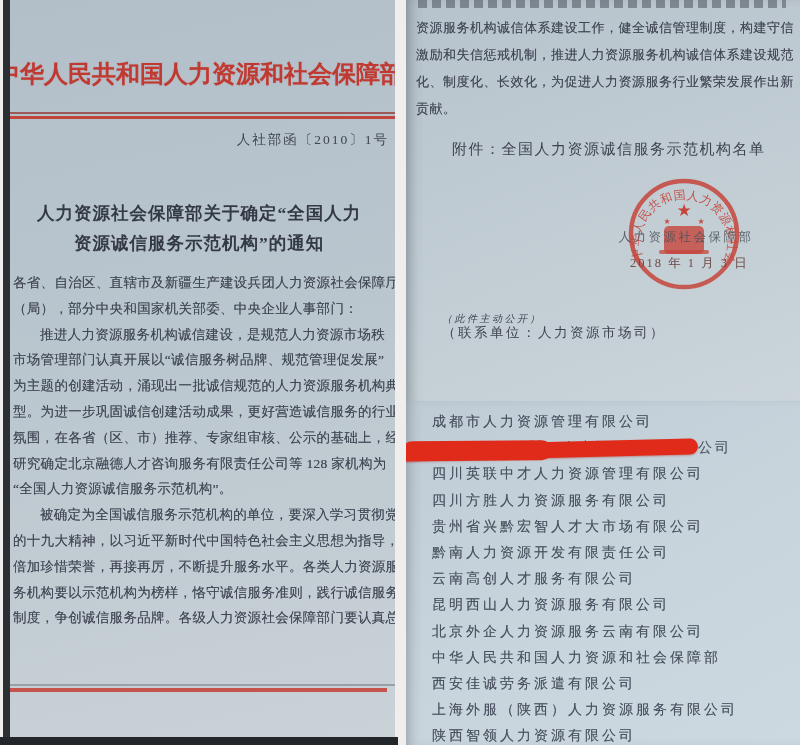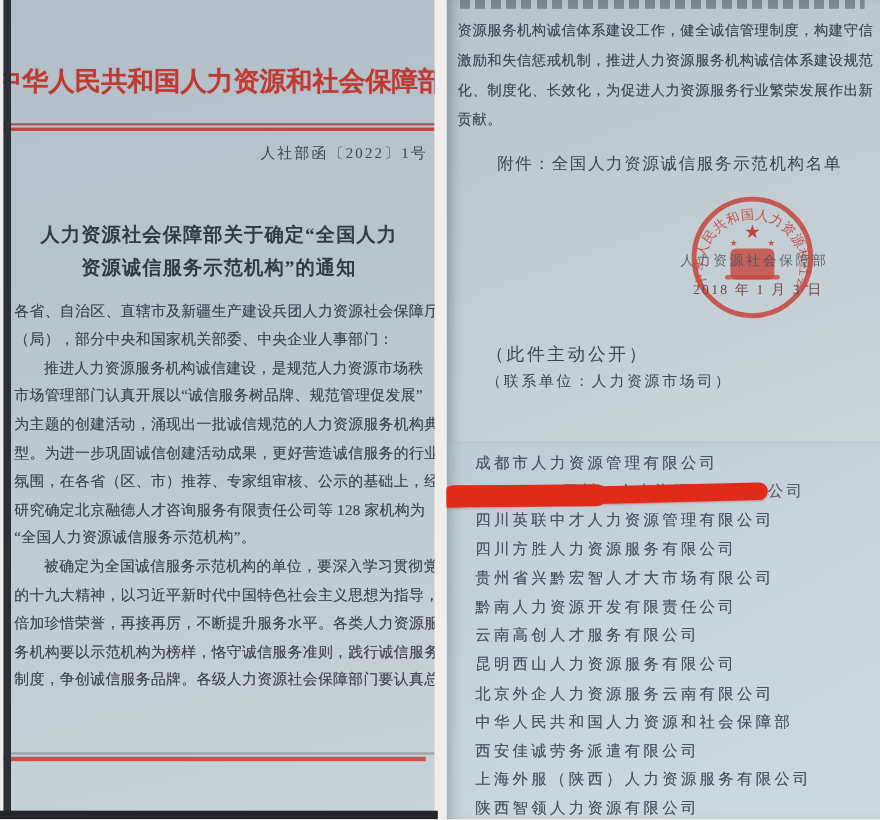--- a/index.html
+++ b/index.html
@@ -39,22 +39,22 @@
     background:repeating-linear-gradient(90deg,#454b55 0 9px,transparent 9px 14px);}
   .rtop-block{position:absolute;left:10px;top:14px;width:382px;}
   .rtop-line{height:27px;line-height:27px;white-space:nowrap;
     font-size:13px;letter-spacing:0.5px;color:#414755;text-shadow:0 0 .6px rgba(65,71,85,.6);}
   .attach-line{position:absolute;left:46px;top:140px;font-size:15px;letter-spacing:1.5px;color:#3f4450;}
   .seal{position:absolute;left:220px;top:176px;width:116px;height:116px;opacity:.92;}
   .seal-signature{position:absolute;left:198px;top:229px;width:164px;text-align:center;
     font-size:12.5px;letter-spacing:2.5px;color:#4c5059;filter:blur(.5px);opacity:.85;z-index:3;}
   .seal-date{position:absolute;left:224px;top:255px;font-size:12.5px;letter-spacing:2px;
     color:#6d4a46;z-index:3;}
-  .note-1{position:absolute;left:36px;top:312px;font-size:16px;letter-spacing:2.5px;color:#3f4450;}
-  .note-2{position:absolute;left:36px;top:338px;font-size:13.5px;letter-spacing:2.5px;color:#3f4450;}
+  .note-1{position:absolute;left:36px;top:312px;font-size:10px;letter-spacing:2.5px;color:#3f4450;font-style:italic;}
+  .note-2{position:absolute;left:36px;top:324px;font-size:13.5px;letter-spacing:2.5px;color:#3f4450;}
 
   .list-block{position:absolute;left:26px;top:8px;width:366px;}
   .list-line{height:26.2px;line-height:26.2px;white-space:nowrap;
     font-size:14px;letter-spacing:3px;color:#4a5160;text-shadow:0 0 .6px rgba(74,81,96,.55);}
   .list-line.covered{padding-left:62px;position:relative;z-index:1;color:#565e6c;filter:blur(.3px);}
   .marker-stroke{position:absolute;left:-6px;top:41px;width:298px;height:16px;background:#e02b1a;
     border-radius:9px;transform:rotate(-1.4deg);z-index:2;
     box-shadow:0 1px 2px rgba(160,20,10,.35);}
   .marker-stroke::before{content:"";position:absolute;left:2px;top:-3px;width:150px;height:20px;
     background:#e02b1a;border-radius:10px;transform:rotate(1deg);}
@@ -62,21 +62,21 @@
 </head>
 <body>
 
 <div class="stage">
 
   <div class="panel panel-left">
     <div class="strip-left"></div>
     <div class="agency-header">中华人民共和国人力资源和社会保障部</div>
     <div class="rule-a"></div>
     <div class="rule-b"></div>
-    <div class="doc-number">人社部函〔2022〕1号</div>
+    <div class="doc-number">人社部函〔2010〕1号</div>
     <div class="doc-title">
       <div>人力资源社会保障部关于确定“全国人力</div>
       <div>资源诚信服务示范机构”的通知</div>
     </div>
     <div class="body-block">
       <div class="body-line">各省、自治区、直辖市及新疆生产建设兵团人力资源社会保障厅</div>
       <div class="body-line">（局），部分中央和国家机关部委、中央企业人事部门：</div>
       <div class="body-line indent">推进人力资源服务机构诚信建设，是规范人力资源市场秩</div>
       <div class="body-line">市场管理部门认真开展以“诚信服务树品牌、规范管理促发展”</div>
       <div class="body-line">为主题的创建活动，涌现出一批诚信规范的人力资源服务机构典</div>

